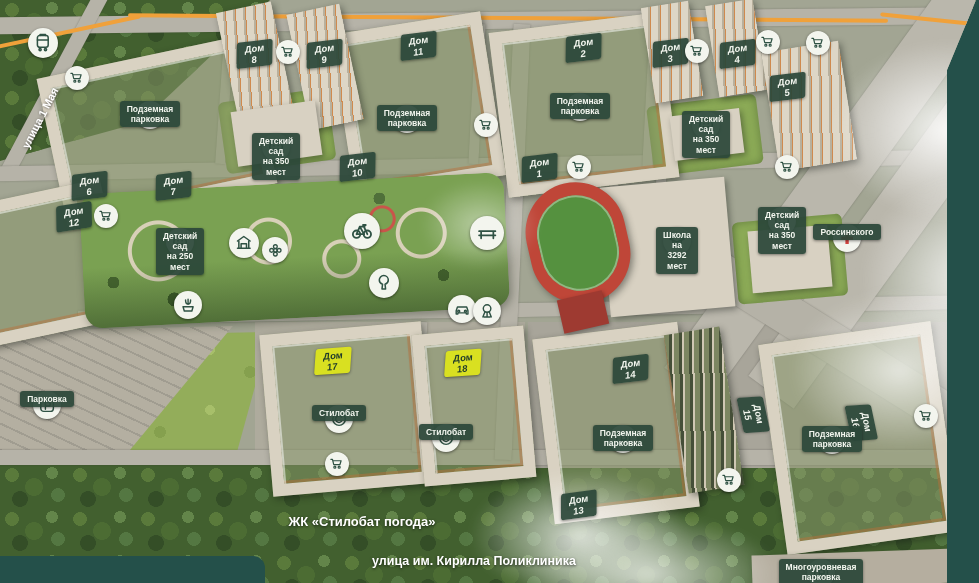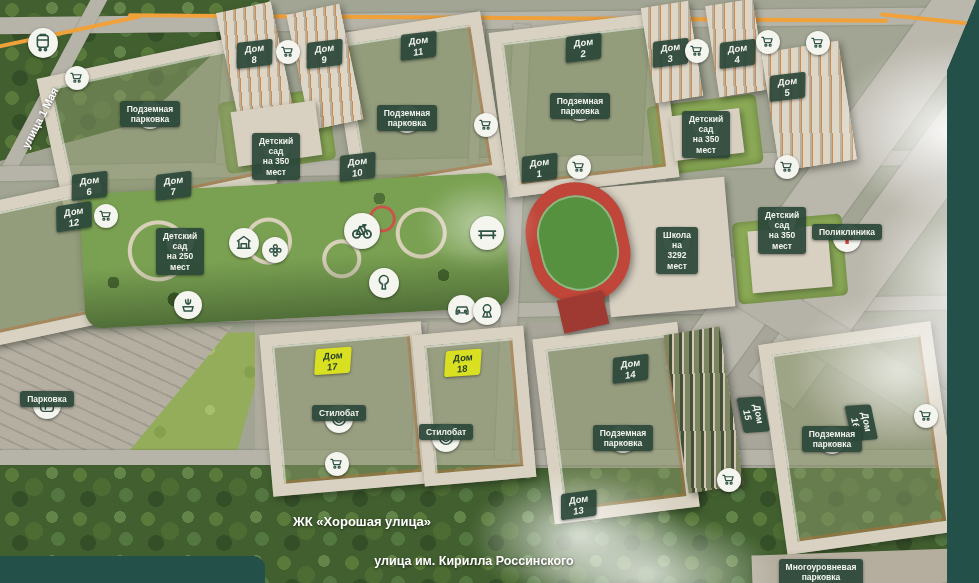--- a/index.html
+++ b/index.html
@@ -115,22 +115,22 @@
     <div class="flat" style="left:752px;top:552px;width:205px;height:34px;transform:rotate(-2deg);background:#b5ae9f;"></div>
 
     <div class="cloud" style="left:830px;top:40px;width:240px;height:180px;"></div>
     <div class="cloud" style="left:860px;top:170px;width:240px;height:220px;"></div>
     <div class="cloud" style="left:790px;top:290px;width:220px;height:160px;opacity:.8;"></div>
     <div class="cloud" style="left:470px;top:470px;width:220px;height:130px;opacity:.85;"></div>
     <div class="cloud" style="left:520px;top:515px;width:260px;height:120px;opacity:.8;"></div>
     <div class="cloud" style="left:420px;top:180px;width:120px;height:90px;opacity:.5;"></div>
 
     <div class="streettxt" style="left:40px;top:118px;--r:-63deg;font-size:11px;">улица 1 Мая</div>
-    <div class="streettxt" style="left:362px;top:521px;font-size:13px;">ЖК «Хорошая улица»</div>
-    <div class="streettxt" style="left:474px;top:561px;font-size:12.5px;">улица им. Кирилла Россинского</div>
+    <div class="streettxt" style="left:362px;top:521px;font-size:13px;">ЖК «Стилобат погода»</div>
+    <div class="streettxt" style="left:474px;top:561px;font-size:12.5px;">улица им. Кирилла Поликлиника</div>
 
     <div id="markers" style="position:absolute;inset:0;width:100%;height:100%;z-index:50;">
         <div class="marker house" style="left: 538px; top: 155px; --r: -7deg;">
           <span class="txt">Дом 1</span>
         </div>
         <div class="marker house" style="left: 582px; top: 35px; --r: -7deg;">
           <span class="txt">Дом 2</span>
         </div>
         <div class="marker house" style="left: 669px; top: 40px; --r: -7deg;">
           <span class="txt">Дом 3</span>
@@ -287,21 +287,21 @@
           </span>
           <span class="txt">Школа
 на 3292 мест</span>
         </div>
         <div class="marker facility" style="left: 847px; top: 224px;">
           <span class="circ">
             <svg viewBox="0 0 24 24">
               <path d="M10 5h4v5h5v4h-5v5h-4v-5H5v-4h5z" fill="#d64541" stroke="none"></path>
             </svg>
           </span>
-          <span class="txt">Поликлиника</span>
+          <span class="txt">Россинского</span>
         </div>
         <div class="marker facility" style="left: 47px; top: 391px;">
           <span class="circ">
             <svg viewBox="0 0 24 24">
               <rect x="4.5" y="4.5" width="15" height="15" rx="3.5"></rect>
               <path d="M10 17V8h3.2a2.6 2.6 0 0 1 0 5.2H10"></path>
             </svg>
           </span>
           <span class="txt">Парковка</span>
         </div>

